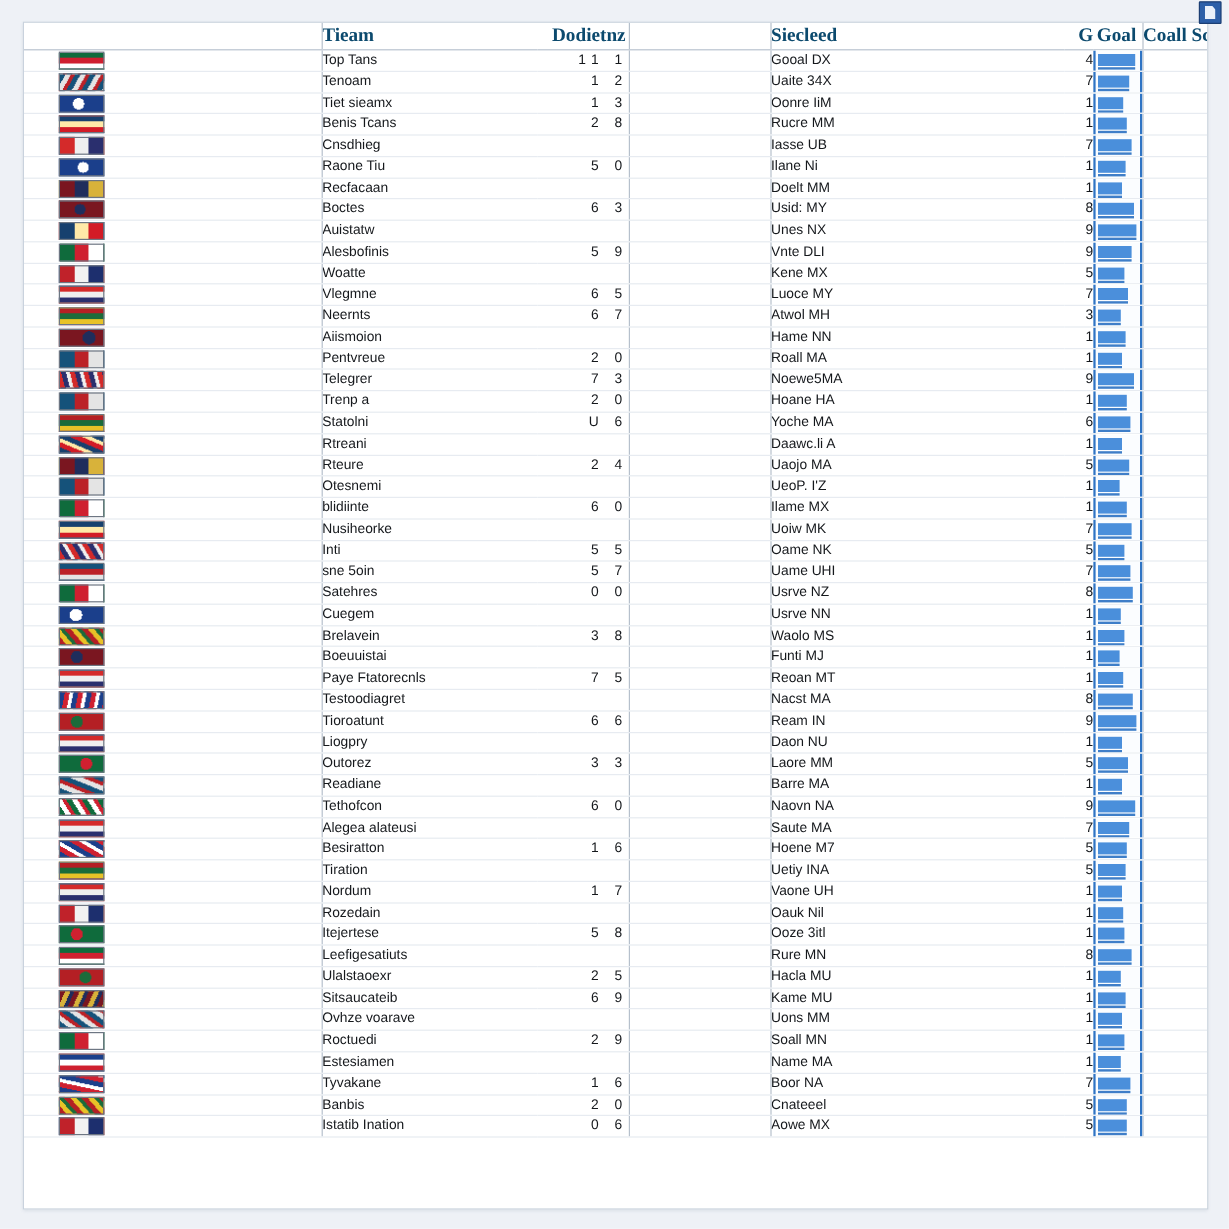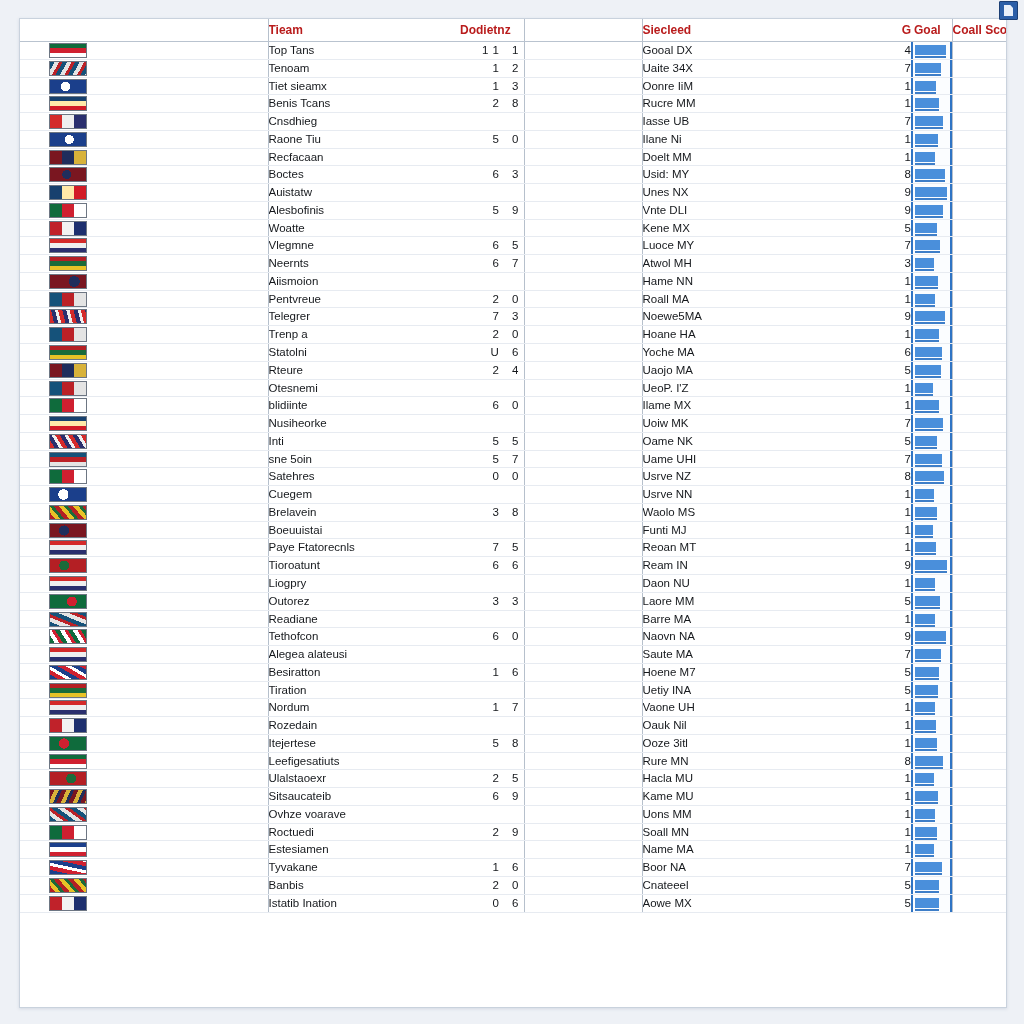--- a/index.html
+++ b/index.html
@@ -66,24 +66,25 @@
   col.c-sdee {width:133px;}
   col.c-gap3 {width:112px;}
   col.c-goal {width:24px;}
   col.c-bar  {width:41px;}
   col.c-last {width:54px;}
 
   
   tr.hdr td{
     height:22px;line-height:22px;
     font-weight:bold;
-    font-size:12px;
-    color:#b91c1c;
+    font-size:16px;
+    color:#0c4a6e;
     border-bottom:1px solid #b9c3cf;
     background:#ffffff;
+    font-family:Liberation Serif, serif;
   }
 
   
   .vl-left{border-left:1px solid #b6c0cc;}
 
   .rowline{border-bottom:1px solid #e7ebf1;}
 
   .txt{padding-left:9px;}
   .num{text-align:right;padding-right:10px;letter-spacing:5px;}
   .goalnum{text-align:right;padding-right:4px;font-weight:bold;}
@@ -542,20 +543,42 @@
           <td class="barcell rowline">
         <div class="bartrack">
               <div class="barfill" style="width:26.8px"></div>
           </div>
           </td>
           <td class="rowline vl-left gapcell"></td>
         </tr>
         <tr>
           <td class="rowline">
       <div class="flagwrap">
+              <div class="chip chipA" style="background-image:repeating-linear-gradient(23deg, #17406e 0 4px, #d21b26 4px 8px, #ffe9a8 8px 11px)"></div>
+            </div>
+          </td>
+          <td class="rowline">
+      <div class="flagwrap"></div>
+          </td>
+          <td class="txt rowline vl-left">Rtreani</td>
+          <td class="num rowline"></td>
+          <td class="rowline vl-left gapcell"></td>
+          <td class="txt rowline vl-left">Daawc.li A</td>
+          <td class="rowline gapcell"></td>
+          <td class="goalnum rowline">1</td>
+          <td class="barcell rowline">
+        <div class="bartrack">
+              <div class="barfill" style="width:20px"></div>
+          </div>
+          </td>
+          <td class="rowline vl-left gapcell"></td>
+        </tr>
+        <tr>
+          <td class="rowline">
+      <div class="flagwrap">
               <div class="chip chipA" style="background-image:linear-gradient(90deg, #7a1620 0 33%, #1f2d5c 33% 66%, #d8b23a 66% 100%)"></div>
             </div>
           </td>
           <td class="rowline">
       <div class="flagwrap"></div>
           </td>
           <td class="txt rowline vl-left">Rteure</td>
           <td class="num rowline">2 4</td>
           <td class="rowline vl-left gapcell"></td>
           <td class="txt rowline vl-left">Uaojo MA</td>
@@ -777,20 +800,42 @@
           </td>
           <td class="txt rowline vl-left">Paye Ftatorecnls</td>
           <td class="num rowline">7 5</td>
           <td class="rowline vl-left gapcell"></td>
           <td class="txt rowline vl-left">Reoan MT</td>
           <td class="rowline gapcell"></td>
           <td class="goalnum rowline">1</td>
           <td class="barcell rowline">
         <div class="bartrack">
               <div class="barfill" style="width:20.8px"></div>
+          </div>
+          </td>
+          <td class="rowline vl-left gapcell"></td>
+        </tr>
+        <tr>
+          <td class="rowline">
+      <div class="flagwrap">
+              <div class="chip chipA" style="background-image:repeating-linear-gradient(101deg, #1b3f8b 0 4px, #cf2030 4px 8px, #ffffff 8px 11px)"></div>
+            </div>
+          </td>
+          <td class="rowline">
+      <div class="flagwrap"></div>
+          </td>
+          <td class="txt rowline vl-left">Testoodiagret</td>
+          <td class="num rowline"></td>
+          <td class="rowline vl-left gapcell"></td>
+          <td class="txt rowline vl-left">Nacst MA</td>
+          <td class="rowline gapcell"></td>
+          <td class="goalnum rowline">8</td>
+          <td class="barcell rowline">
+        <div class="bartrack">
+              <div class="barfill" style="width:28.8px"></div>
           </div>
           </td>
           <td class="rowline vl-left gapcell"></td>
         </tr>
         <tr>
           <td class="rowline">
       <div class="flagwrap">
               <div class="chip chipA" style="background-image:radial-gradient(circle at 39.39332916721469% 50%, #1b6b3a 0 22%, #b41f24 22% 100%)"></div>
             </div>
           </td>

